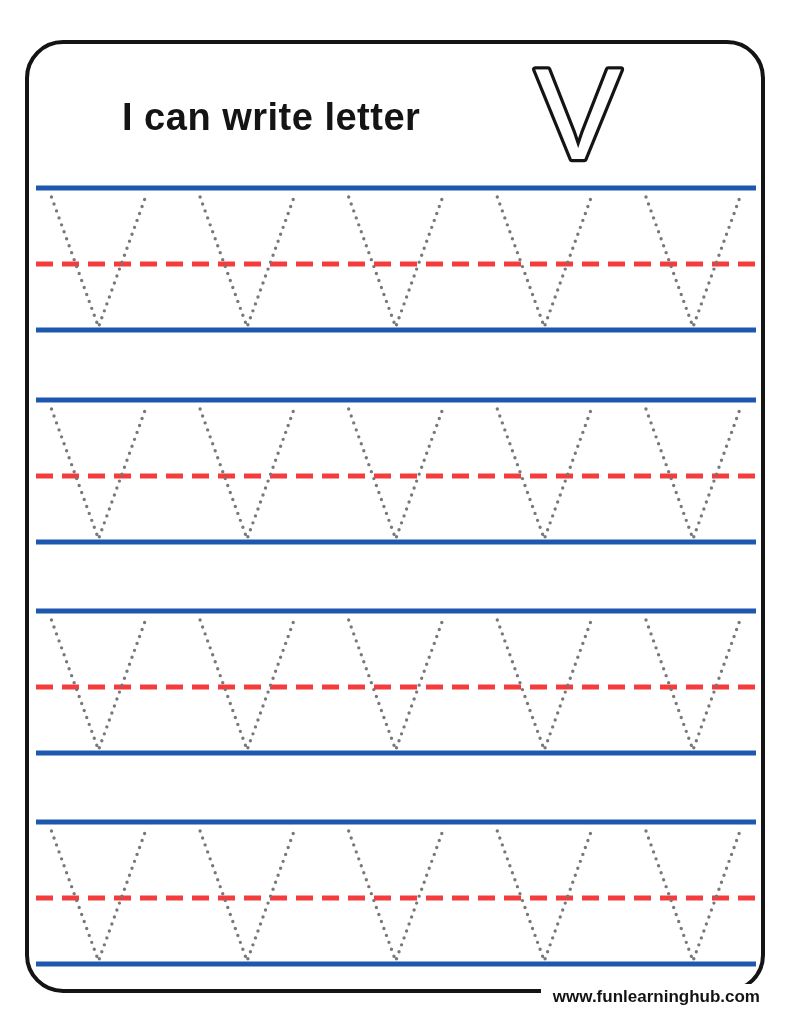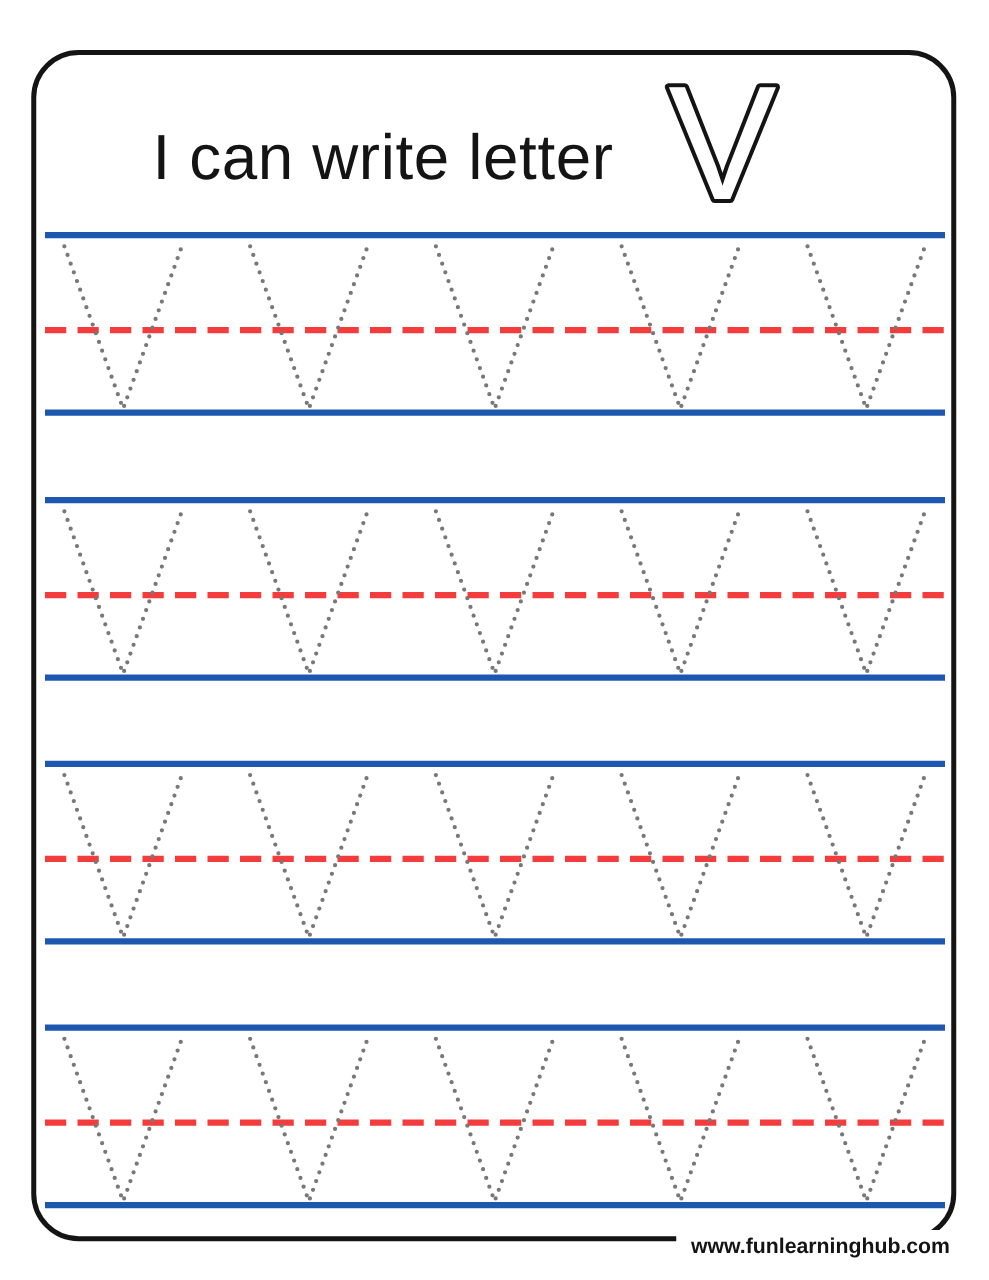--- a/index.html
+++ b/index.html
@@ -4,21 +4,21 @@
 <style>
   html,body{margin:0;padding:0;background:#ffffff;}
   body{width:791px;height:1024px;font-family:"Liberation Sans",sans-serif;}
   .sheet{position:relative;width:791px;height:1024px;background:#ffffff;overflow:hidden;}
   .page-border{
     position:absolute;left:25px;top:40px;width:732px;height:945px;
     border:4.5px solid #141414;border-radius:38px;z-index:1;
   }
   .title{
     position:absolute;left:122px;top:96px;z-index:2;
-    font-size:51px;font-weight:400;letter-spacing:0.5px;color:#141414;
+    font-size:38px;font-weight:700;letter-spacing:0.5px;color:#141414;
     font-family:"Liberation Sans",sans-serif;white-space:nowrap;
   }
   .big-letter{position:absolute;left:527px;top:50px;z-index:2;}
   .big-letter text{
     font-family:"Liberation Sans",sans-serif;
     paint-order:stroke fill;
   }
   .rows-canvas{position:absolute;left:0;top:0;z-index:2;}
   .footer{
     position:absolute;right:29px;top:984px;z-index:3;

